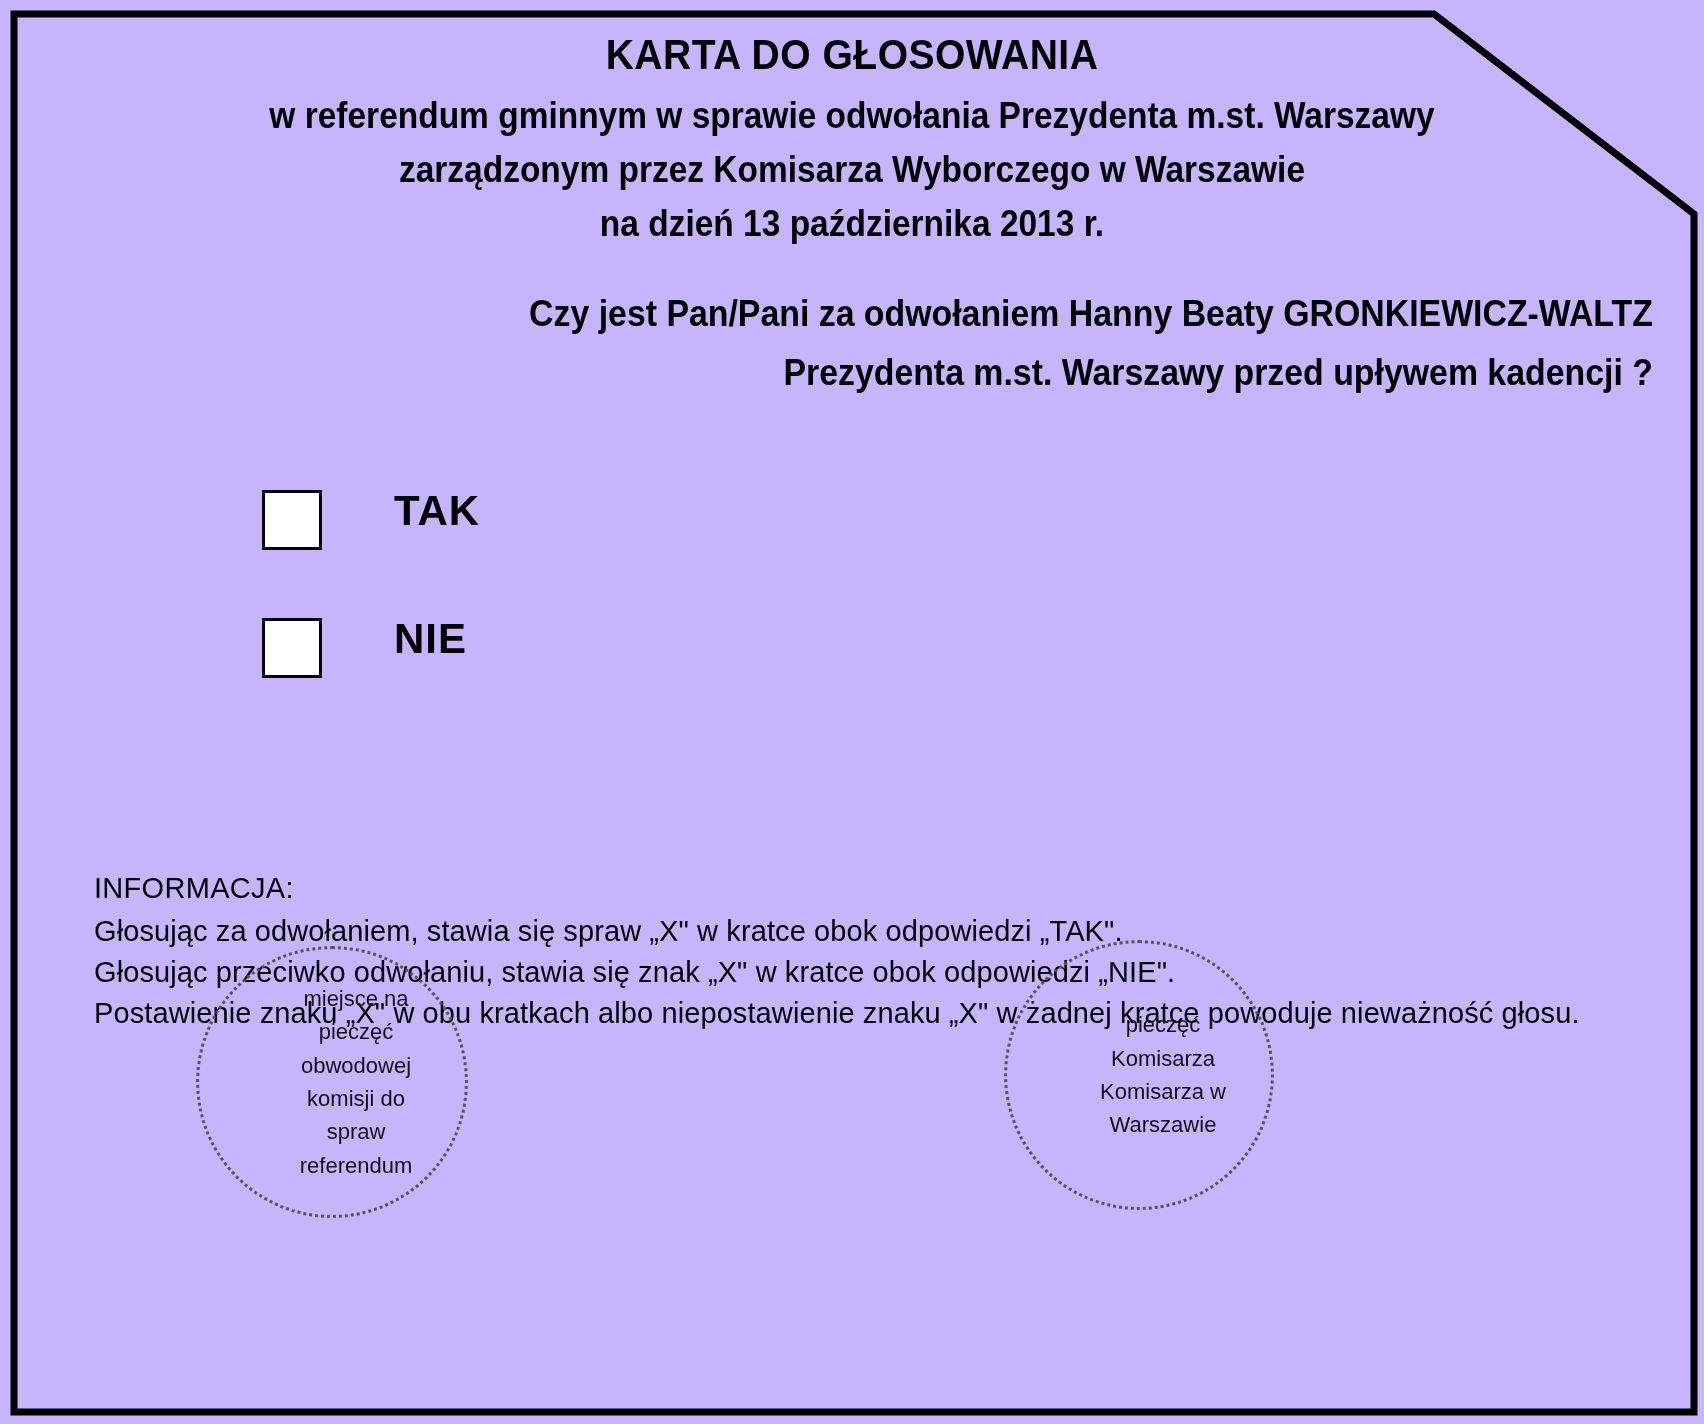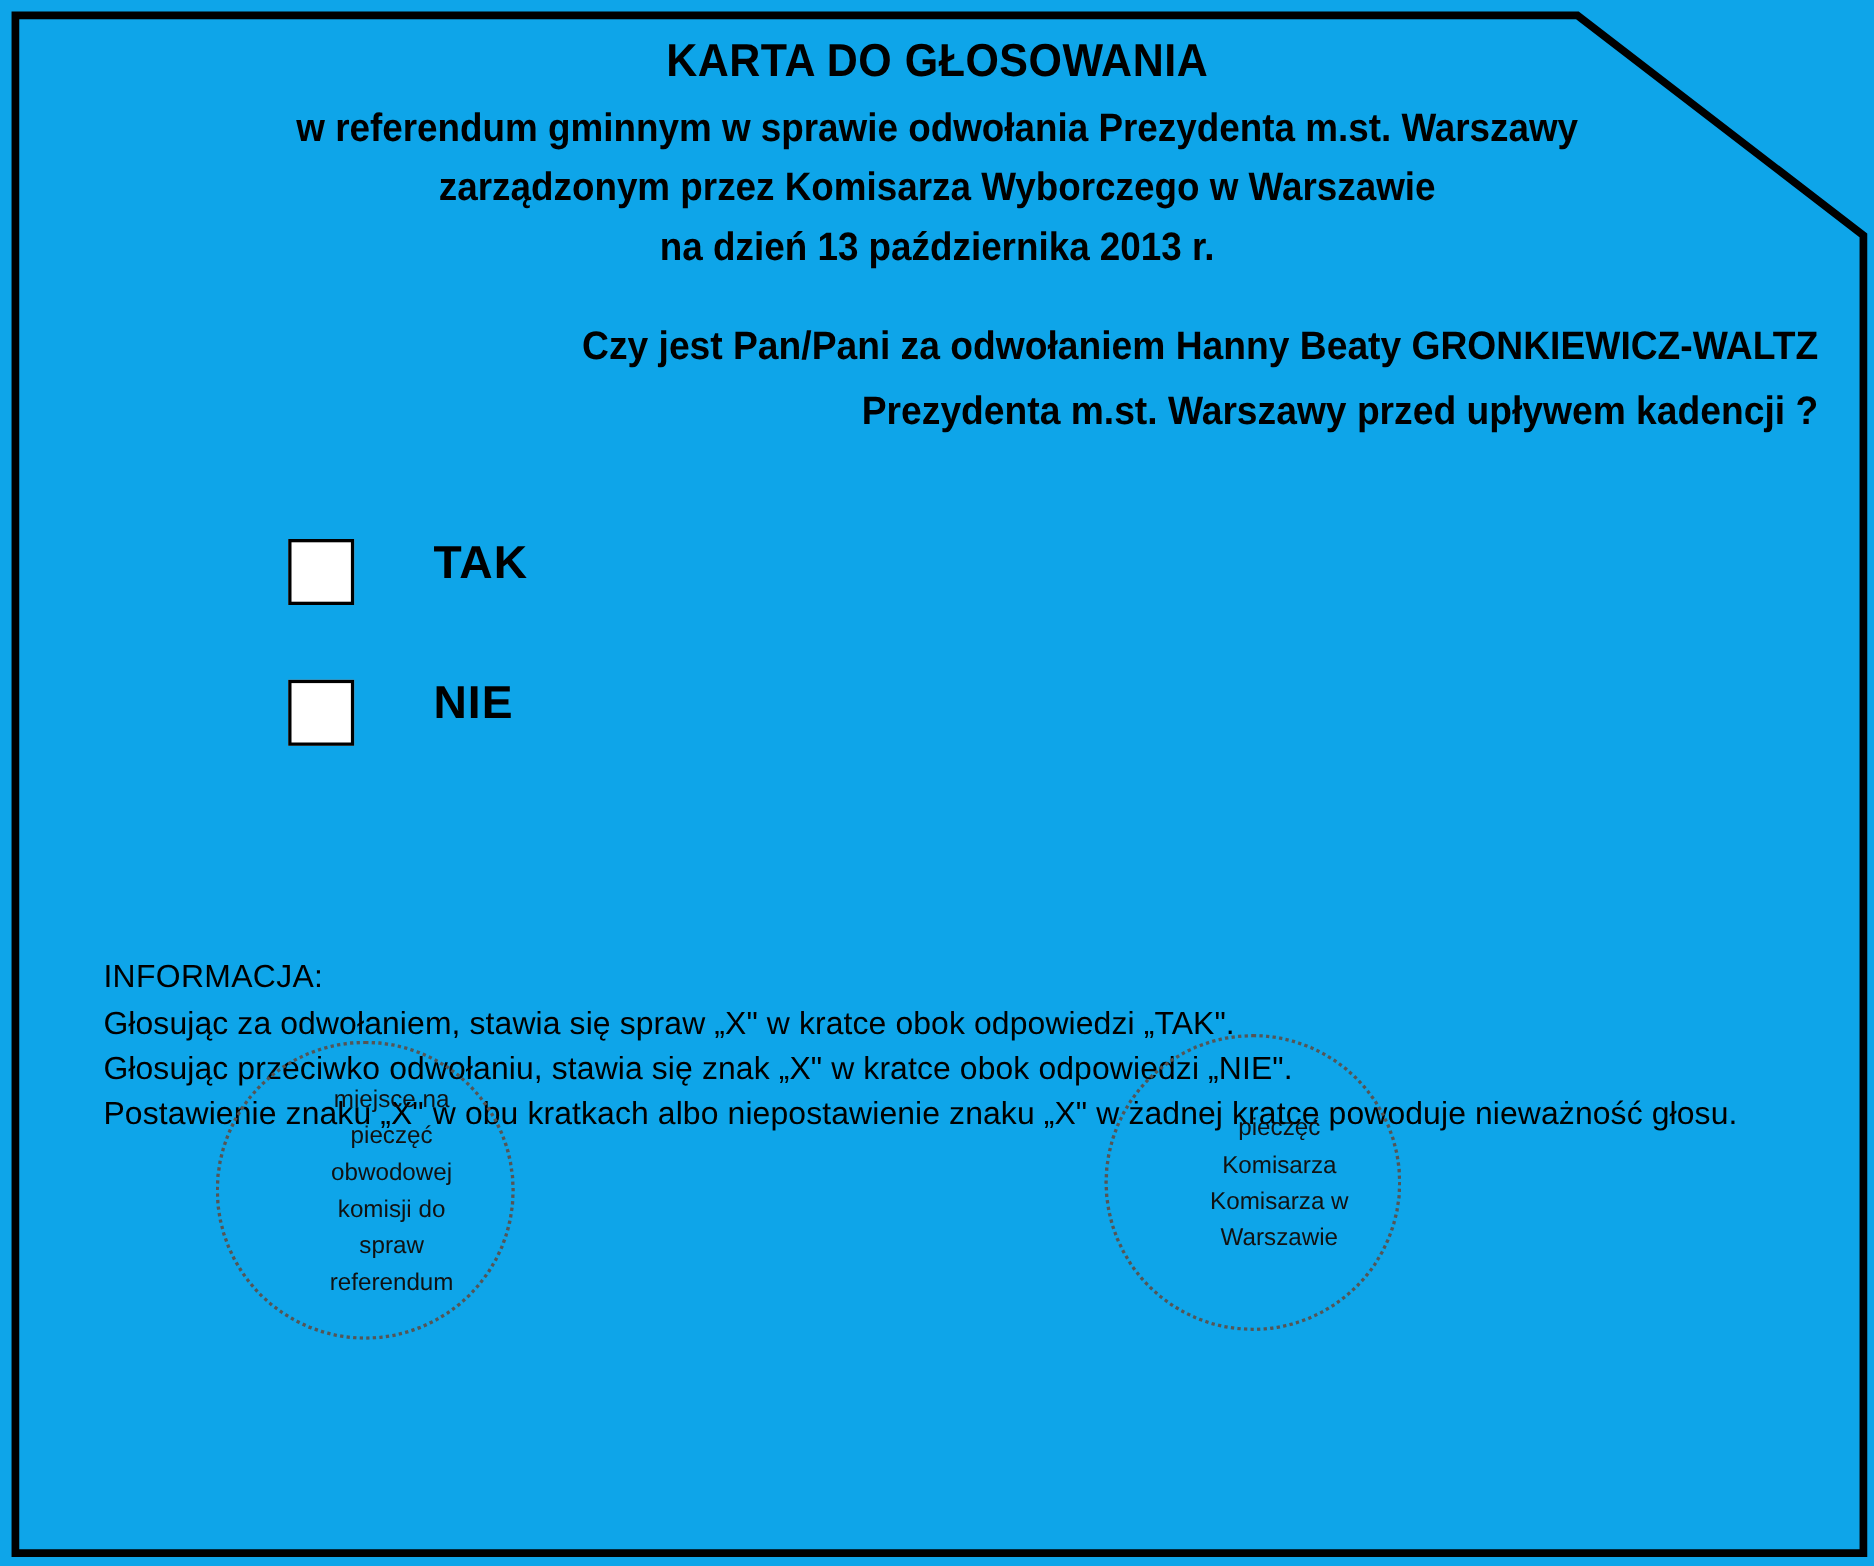--- a/index.html
+++ b/index.html
@@ -12,21 +12,21 @@
     height: 1424px;
     font-family: "Liberation Sans", sans-serif;
     color: #000000;
     overflow: hidden;
   }
 
   #ballot {
     position: relative;
     width: 1704px;
     height: 1424px;
-    background: #0ea5e9;
+    background: #c4b5fd;
   }
 
   
   .border-svg {
     position: absolute;
     left: 0;
     top: 0;
     width: 1704px;
     height: 1424px;
     pointer-events: none;

